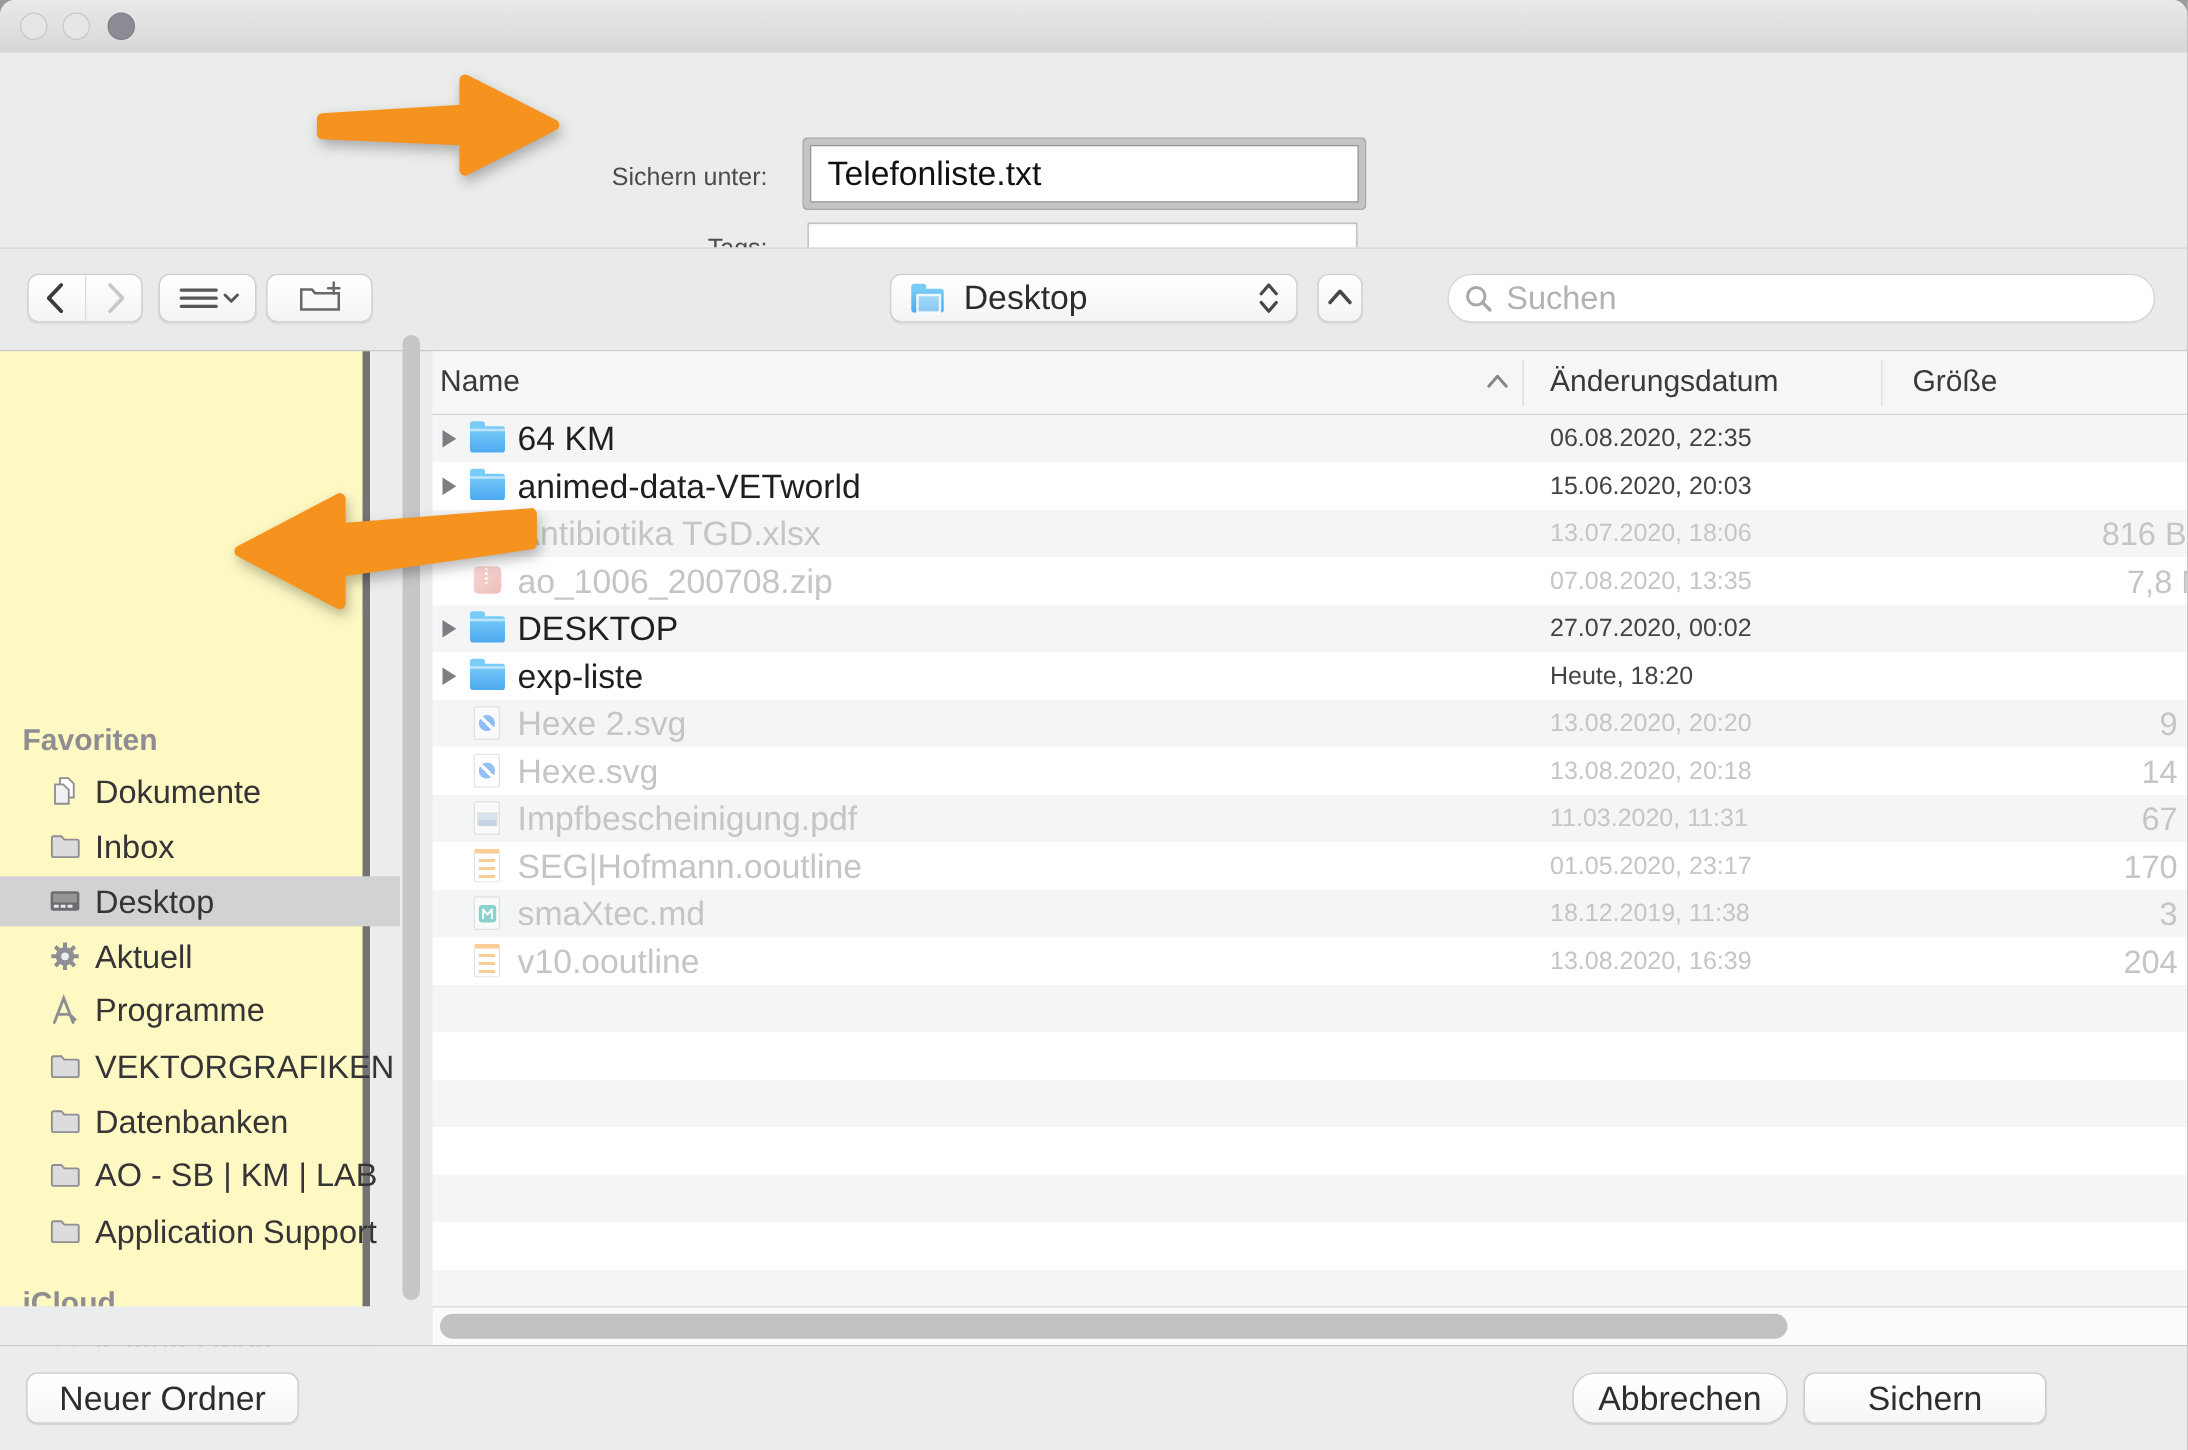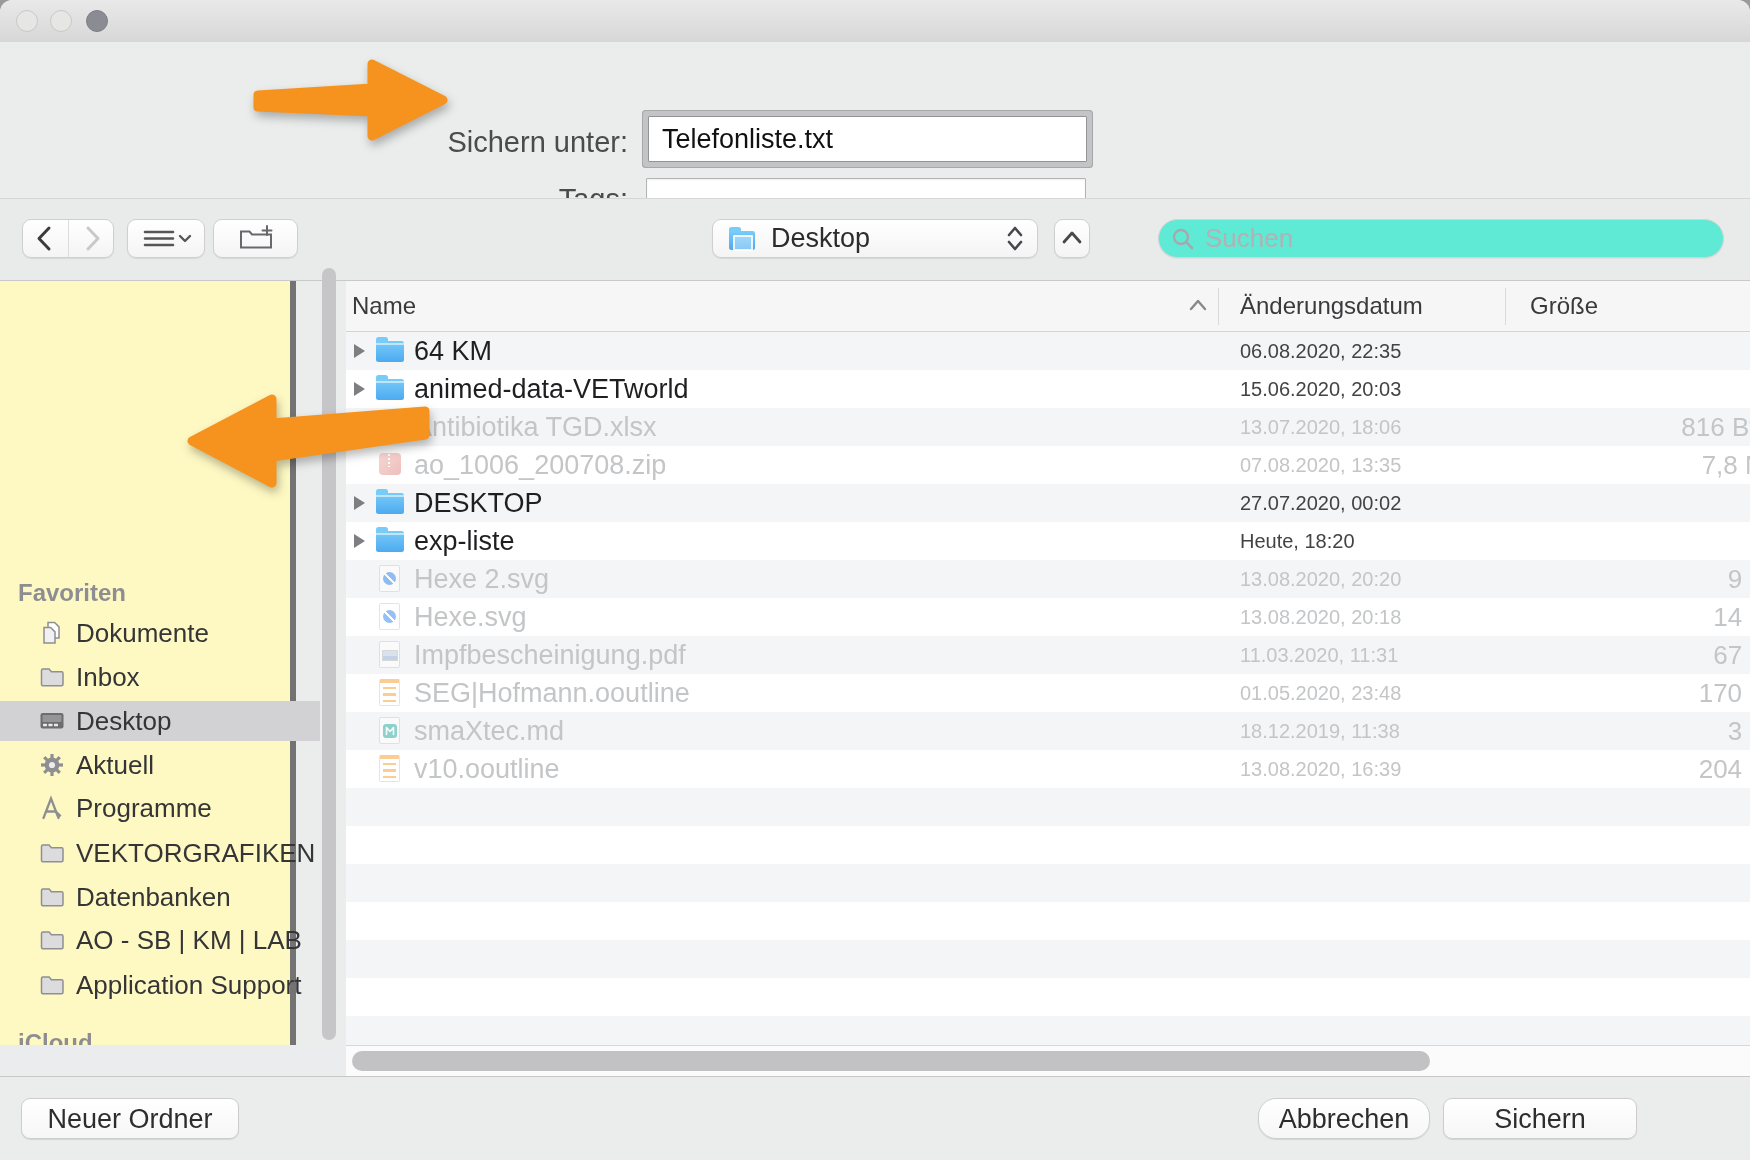--- a/index.html
+++ b/index.html
@@ -8,21 +8,21 @@
        -webkit-font-smoothing:antialiased;}
   
   .titlebar{position:absolute;left:0;top:0;width:100%;height:42px;
     background:linear-gradient(180deg,#e9e9e9,#d7d7d7);border-bottom:1px solid #b5b5b5;border-radius:12px 12px 0 0;}
   .tl{position:absolute;top:10px;width:22px;height:22px;border-radius:50%;box-sizing:border-box;}
   .tl1{left:16px;background:#e6e6e4;border:1px solid #c8c8c6;}
   .tl2{left:50px;background:#e6e6e4;border:1px solid #c8c8c6;}
   .tl3{left:86px;background:#8b8b93;border:1px solid #7e7e86;}
   
   .formarea{position:absolute;left:0;top:42px;width:100%;height:156px;background:#ebecec;}
-  .flabel{position:absolute;left:328px;width:300px;text-align:right;font-size:29px;color:#4b4b4d;line-height:32px;}
+  .flabel{position:absolute;left:314px;width:300px;text-align:right;font-size:20px;color:#4b4b4d;line-height:32px;}
   .lab-save{top:84px;}
   .lab-tags{top:141px;}
   #filename-input{position:absolute;left:648px;top:74px;width:424px;height:44px;border:1px solid #939395;
     box-shadow:0 0 0 5px #c3c4c6,0 0 0 6px #a8a8aa;background:#fff;font:27px "Liberation Sans",sans-serif;
     color:#111;padding:0 0 0 13px;outline:none;border-radius:1px;}
   #tags-input{position:absolute;left:646px;top:136px;width:440px;height:40px;border:1px solid #b4b4b6;
     background:#fff;font:26px "Liberation Sans",sans-serif;color:#333;padding:0 0 0 12px;outline:none;
     box-shadow:inset 0 1px 2px rgba(0,0,0,.07);border-radius:1px;box-sizing:border-box;}
   
   .toolbar{position:absolute;left:0;top:198px;width:100%;height:83px;background:#e9eaea;
@@ -31,21 +31,21 @@
     border:1px solid #cfcfcf;border-radius:9px;box-shadow:0 1px 1px rgba(0,0,0,.08);box-sizing:border-box;}
   .seg{left:22px;width:92px;}
   .seg .segdiv{position:absolute;left:45px;top:0;width:1px;height:100%;background:#dcdcdc;}
   .segbtn{position:absolute;top:0;width:45px;height:100%;}
   .viewbtn{left:127px;width:78px;}
   .newfolderbtn{left:213px;width:85px;}
   .pathbtn{left:712px;width:326px;}
   .upbtn{left:1054px;width:36px;}
   .pathlabel{position:absolute;left:58px;top:3px;font-size:27px;color:#2c2c2e;}
   .searchwrap{position:absolute;left:1158px;top:20px;width:566px;height:39px;}
-  #search-input{width:100%;height:100%;border-radius:20px;border:1px solid #d4d4d4;background:#5eead4;
+  #search-input{width:100%;height:100%;border-radius:20px;border:1px solid #d4d4d4;background:#ffffff;
     font:26px "Liberation Sans",sans-serif;color:#444;padding:0 16px 0 46px;outline:none;box-sizing:border-box;
     box-shadow:0 1px 1px rgba(0,0,0,.05);}
   #search-input::placeholder{color:#b2b2b4;}
   .searchicon{position:absolute;left:13px;top:8px;pointer-events:none;}
   
   .sidebar{position:absolute;left:0;top:281px;width:296px;height:796px;background:#fef9c3;
     border-right:6px solid #737373;box-sizing:border-box;}
   .sbheader{position:absolute;left:18px;height:28px;font-size:24px;font-weight:600;color:#8e8e92;line-height:28px;}
   .sbitem{position:absolute;left:0;width:320px;height:40px;line-height:40px;text-align:right;}
   .sbitem .sbicon{position:absolute;left:38px;top:6px;width:28px;height:28px;}
@@ -403,21 +403,21 @@
     <span class="fname">Impfbescheinigung.pdf</span>
     <span class="fdate">11.03.2020, 11:31</span>
     <span class="fsize">67 KB</span>
   </div>
 
   <div class="row disabled" style="top:674px">
     <span class="ficon">
         <span class="page kind-oo"></span>
       </span>
     <span class="fname">SEG|Hofmann.ooutline</span>
-    <span class="fdate">01.05.2020, 23:48</span>
+    <span class="fdate">01.05.2020, 23:17</span>
     <span class="fsize">170 KB</span>
   </div>
 
   <div class="row disabled" style="top:712px">
     <span class="ficon">
       <span class="page kind-md">
         <svg class="mdm" width="10" height="10" viewBox="0 0 10 10">
             <path d="M1.5 8.5V1.5l3.5 4 3.5-4v7" fill="none" stroke="#fff" stroke-width="1.6" stroke-linecap="round" stroke-linejoin="round"></path>
           </svg>
       </span>

